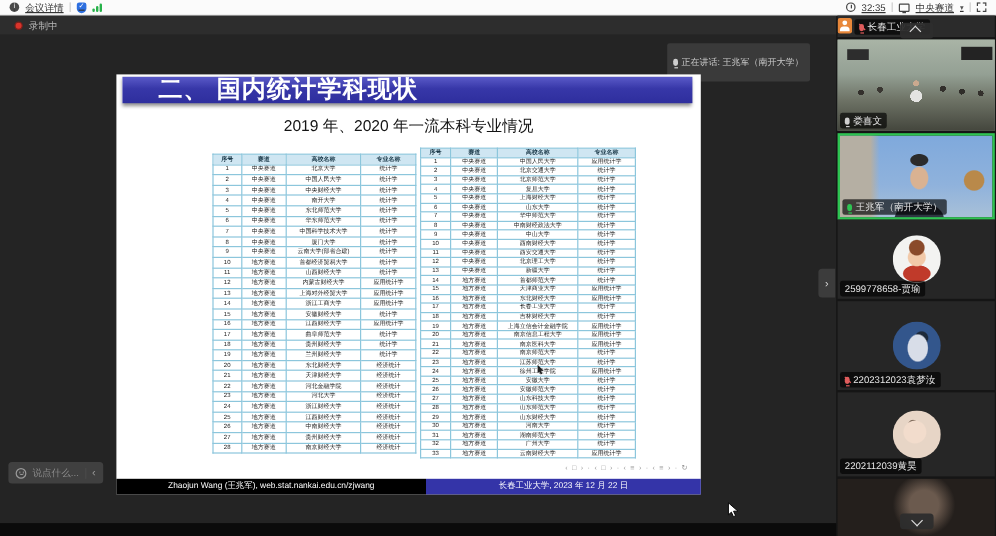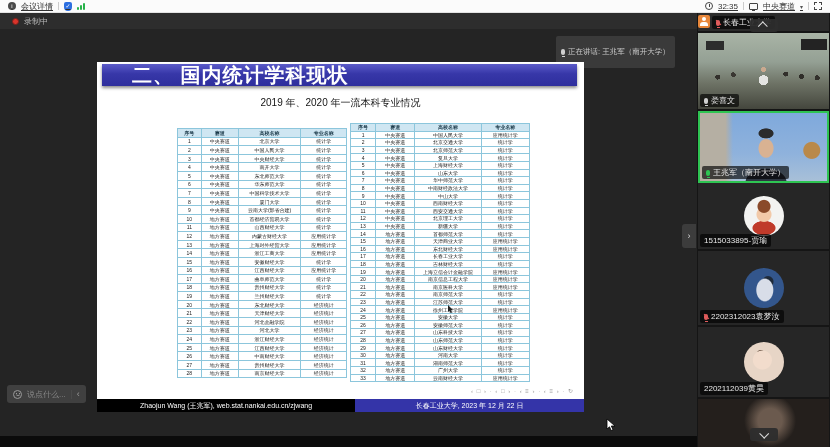--- a/index.html
+++ b/index.html
@@ -41,21 +41,21 @@
   .mic.green{background:#2ec452;}
   .mic.red{background:#e05c5c;}
   .mic.red::before{content:"";position:absolute;left:-1.5px;top:2.5px;width:7px;height:1px;background:#e05c5c;transform:rotate(45deg);}
   
   .slide{position:absolute;left:97px;top:62px;width:487px;height:350px;background:#ffffff;}
   .slide-title{position:absolute;left:5px;top:2px;width:475px;height:22px;
     background:linear-gradient(180deg,#5a5ac8 0%,#3737a8 45%,#2e2e9d 100%);
     color:#fff;font-weight:bold;font-size:20px;line-height:22px;padding-left:30px;box-sizing:border-box;
     letter-spacing:1px;box-shadow:0 2px 3px rgba(0,0,0,.45);}
   .slide-subtitle{position:absolute;left:0;top:34px;width:100%;text-align:center;
-    font-size:10px;color:#141414;}
+    font-size:13px;color:#141414;}
   table.tbl{border-collapse:collapse;table-layout:fixed;position:absolute;background:#fff;}
   .tbl th,.tbl td{border:0.5px solid #8cc6dc;font-size:5px;line-height:6px;color:#222;
     text-align:center;padding:0;overflow:hidden;white-space:nowrap;font-weight:normal;}
   .tbl th{background:#cfe6f2;color:#1c3a4a;font-weight:bold;}
   .tbl-left{left:80px;top:66px;width:170px;}
   .tbl-left th,.tbl-left td{height:7.6px;}
   .tbl-right{left:253px;top:61px;width:180px;}
   .tbl-right th,.tbl-right td{height:6.6px;}
   .col-no{width:14%;}.col-track{width:22%;}.col-uni{width:37%;}.col-major{width:27%;}
   .slide-nav{position:absolute;right:10px;bottom:18px;font-size:6px;color:#9a9a9a;letter-spacing:1px;}
@@ -625,21 +625,21 @@
   <div class="tile tile-classroom">
     <span class="vlabel">
       <span class="mic"></span>
       <span>娄喜文</span>
     </span>
   </div>
 
   <div class="tile tile-avatar tile-p3">
     <span class="av av3"></span>
     <span class="vlabel">
-      <span>1515033895-贾瑜</span>
+      <span>2599778658-贾瑜</span>
     </span>
   </div>
 
   <div class="tile tile-avatar tile-p4">
     <span class="av av4"></span>
     <span class="vlabel">
       <span class="mic red"></span>
       <span>2202312023袁梦汝</span>
     </span>
   </div>

